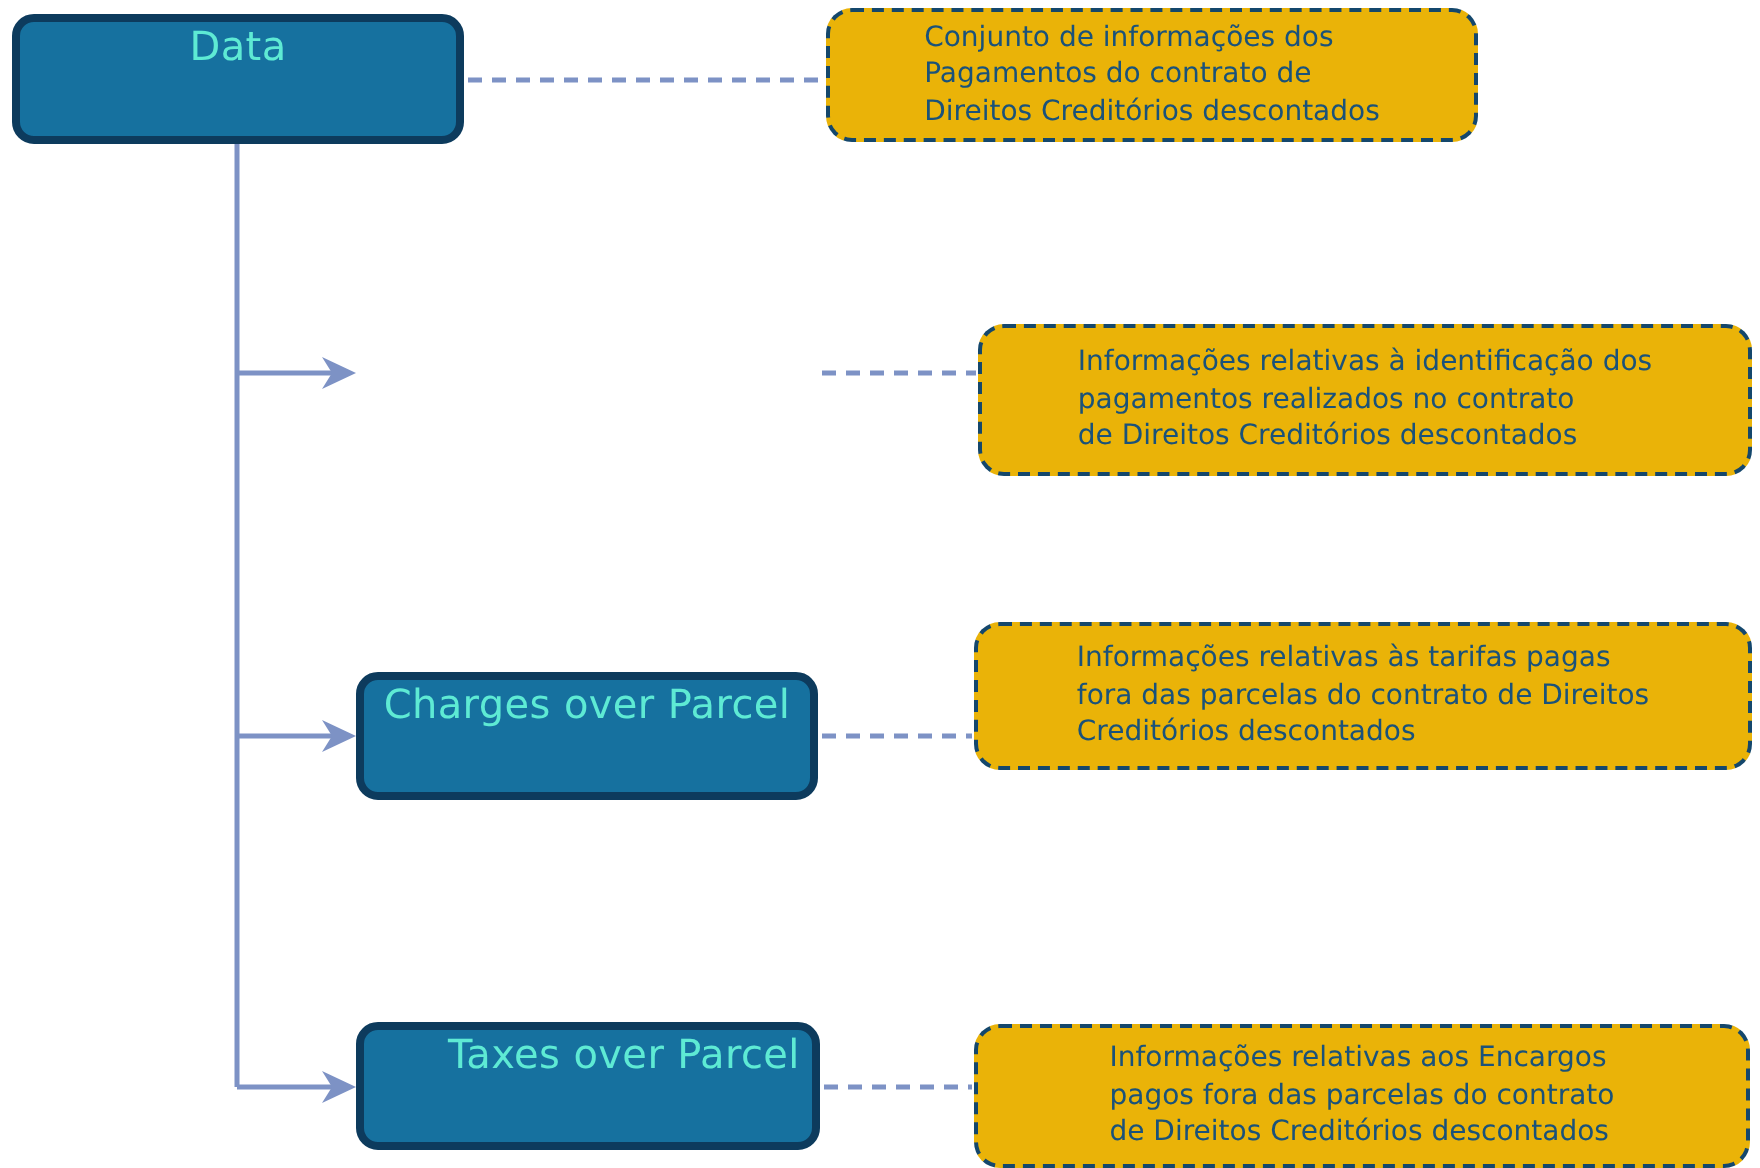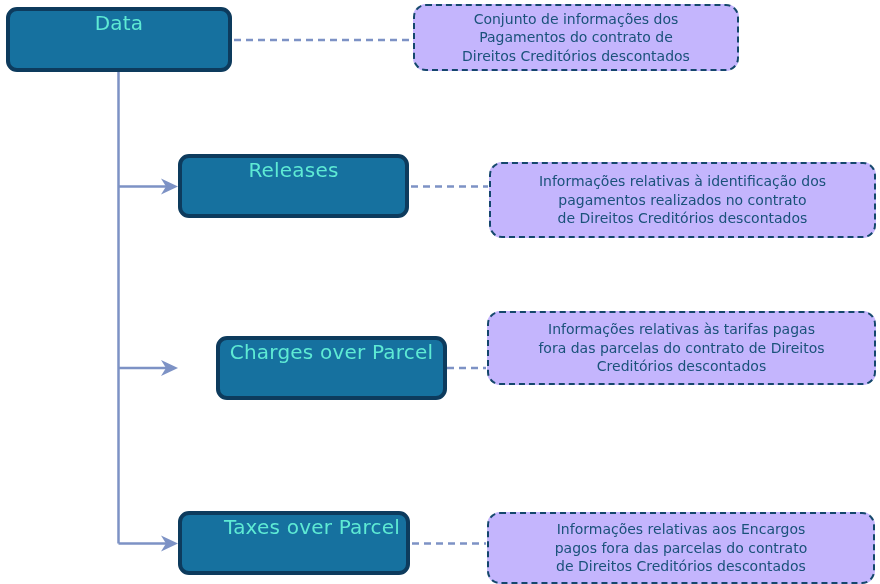--- a/index.html
+++ b/index.html
@@ -32,32 +32,32 @@
     display: flex;
     align-items: flex-start;
     justify-content: center;
     color: #5eead4;
     font-size: 20px;
     letter-spacing: 0.2px;
     text-align: center;
   }
   .node-root    { left: 6px;   top: 7px;   width: 226px; height: 65px; }
   .node-child-0 { left: 178px; top: 154px; width: 231px; height: 64px; }
-  .node-child-1 { left: 178px; top: 336px; width: 231px; height: 64px; margin-left: 38px; }
+  .node-child-1 { left: 178px; top: 336px; width: 231px; height: 64px; }
   .node-child-2 { left: 178px; top: 511px; width: 232px; height: 64px; padding-left: 36px; }
   .note {
     position: absolute;
     box-sizing: border-box;
-    background: #c4b5fd;
+    background: #eab308;
     border: 2px dashed #14476c;
     border-radius: 13px;
     display: flex;
     align-items: center;
     justify-content: center;
-    text-align: center;
+    text-align: left;
     color: #1a527a;
     font-size: 14px;
     line-height: 1.33;
     white-space: pre-line;
     padding: 2px 6px;
   }
   .note-root    { left: 413px; top: 4px;   width: 326px; height: 67px; }
   .note-child-0 { left: 489px; top: 162px; width: 387px; height: 76px; }
   .note-child-1 { left: 487px; top: 311px; width: 389px; height: 74px; }
   .note-child-2 { left: 487px; top: 512px; width: 388px; height: 72px; }
@@ -82,23 +82,20 @@
 
     <path d="M234 40 H 412" stroke="#7d92c5" stroke-width="2.5" stroke-dasharray="7 5" fill="none"></path>
     <path d="M411 186.5 H 488" stroke="#7d92c5" stroke-width="2.5" stroke-dasharray="7 5" fill="none"></path>
     <path d="M411 368 H 486" stroke="#7d92c5" stroke-width="2.5" stroke-dasharray="7 5" fill="none"></path>
     <path d="M412 543.5 H 486" stroke="#7d92c5" stroke-width="2.5" stroke-dasharray="7 5" fill="none"></path>
   </svg>
 
   <div class="node node-root">
     <span>Data</span>
   </div>
-  <div class="node node-child-0">
-    <span>Releases</span>
-  </div>
   <div class="node node-child-1">
     <span>Charges over Parcel</span>
   </div>
   <div class="node node-child-2">
     <span>Taxes over Parcel</span>
   </div>
 
   <div class="note note-root">
     <span>Conjunto de informações dos
 Pagamentos do contrato de

